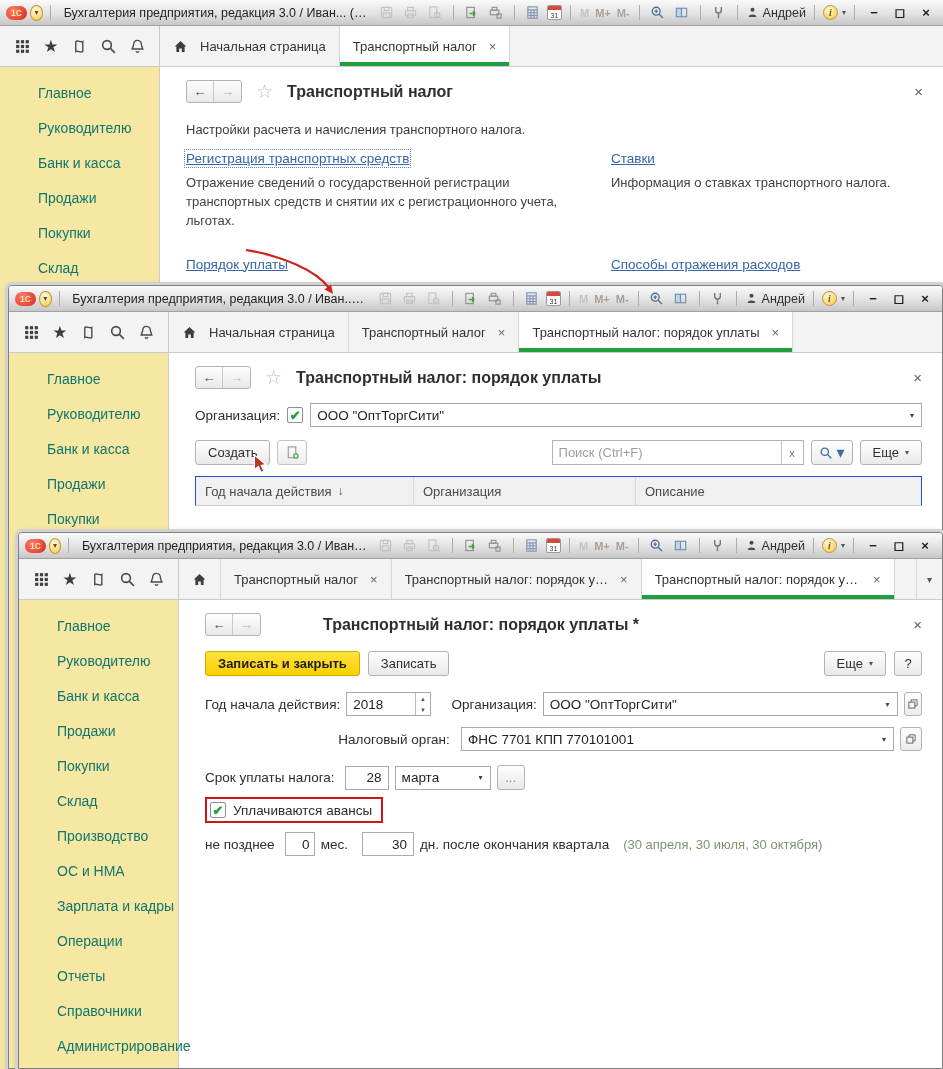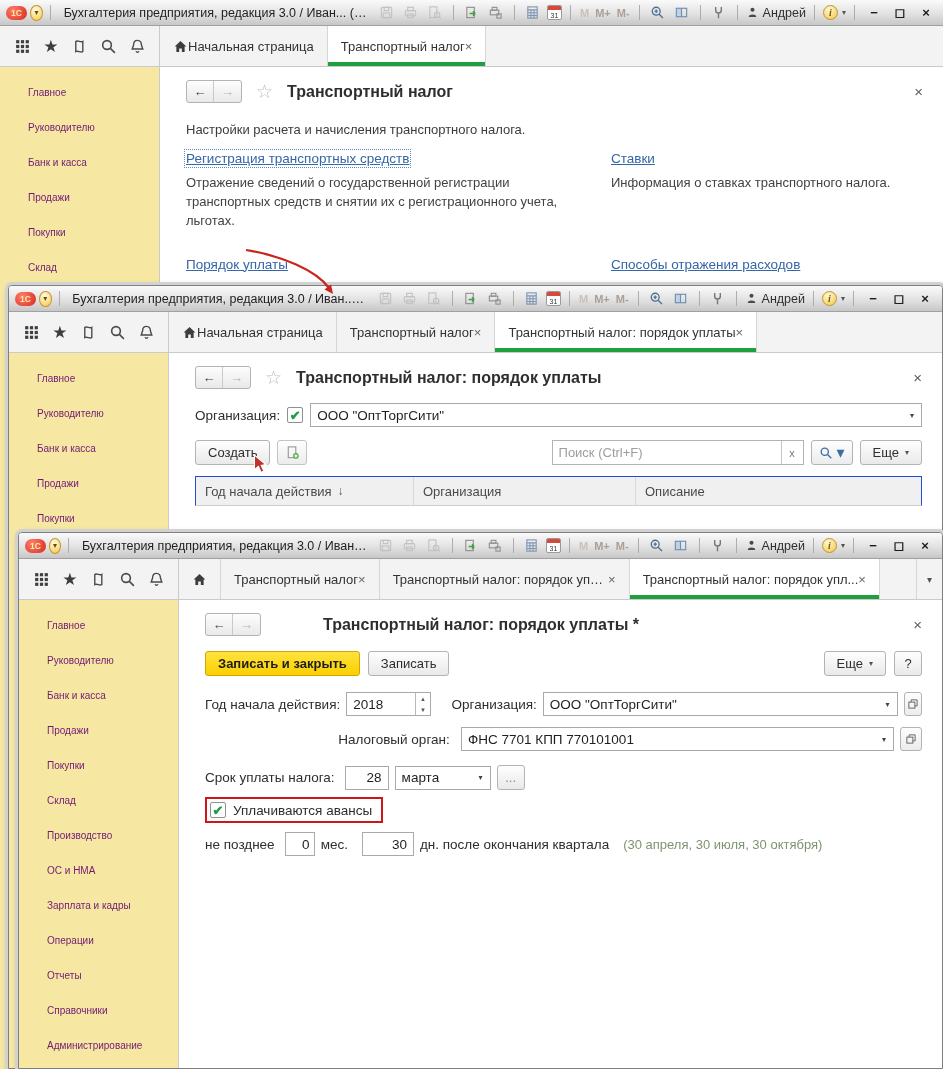--- a/index.html
+++ b/index.html
@@ -39,33 +39,33 @@
   .wbtn{width:22px;text-align:center;font-size:13px;font-weight:bold;color:#1c1c1c}
 
   
   .tabbar{height:41px;background:#f3f3f3;border-bottom:1px solid #cacaca;display:flex;align-items:stretch}
   .quick{display:flex;align-items:center;gap:0;min-width:160px;padding:0 10px;justify-content:space-between;
          border-right:1px solid #cacaca;color:#444}
   .quick .qi{width:24px;height:24px;display:flex;align-items:center;justify-content:center}
   .quick svg{width:17px;height:17px}
   .qstar{font-size:17px;color:#3d3d3d;line-height:1}
   .tabs{display:flex;align-items:stretch;flex:1;min-width:0}
-  .tab{display:flex;align-items:center;gap:0;padding:0 13px;font-size:13px;color:#333;
+  .tab{display:flex;align-items:center;gap:12px;padding:0 13px;font-size:13px;color:#333;
        border-right:1px solid #d6d6d6;white-space:nowrap;overflow:hidden}
   .tab .home{width:15px;height:15px;color:#3d3d3d}
   .tab.active{background:#fff;box-shadow:inset 0 -4px 0 #1fa03c}
   .tabx{color:#666;font-size:13px;line-height:1}
   .tab .lbl{overflow:hidden;text-overflow:ellipsis}
   .tabovf{width:26px;display:flex;align-items:center;justify-content:center;color:#555;font-size:10px;
           border-left:1px solid #d6d6d6}
 
   
   .wbody{display:flex;align-items:stretch;height:calc(100% - 67px)}
   .sidebar{width:160px;background:#f6e7a2;border-right:1px solid #cbcbcb;padding-top:8px;flex:none}
-  .snav{height:35px;display:flex;align-items:center;padding-left:28px;font-size:10px;color:#701a75;cursor:default;white-space:nowrap}
+  .snav{height:35px;display:flex;align-items:center;padding-left:38px;font-size:14px;color:#0f766e;cursor:default;white-space:nowrap}
   .content{flex:1;min-width:0;padding:0 20px 0 26px;position:relative}
 
   
   .phead{display:flex;align-items:center;margin-top:13px;gap:14px}
   .navpair{display:flex;border:1px solid #b3b3b3;border-radius:3px;overflow:hidden;
            background:linear-gradient(#fdfdfd,#e9e9e9)}
   .navpair span{width:27px;height:21px;display:flex;align-items:center;justify-content:center;font-size:13px}
   .navback{color:#3c3c3c;border-right:1px solid #c9c9c9}
   .navfwd{color:#b3b3b3}
   .hstar{font-size:19px;color:#bdbdbd;line-height:1}

